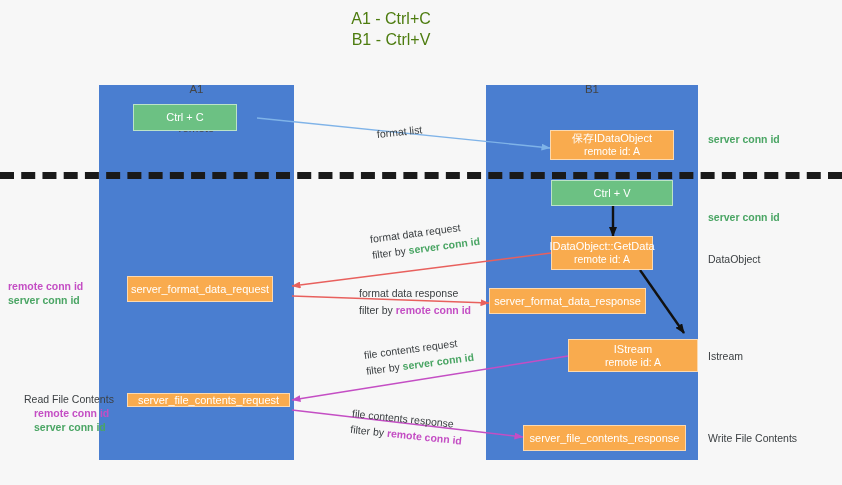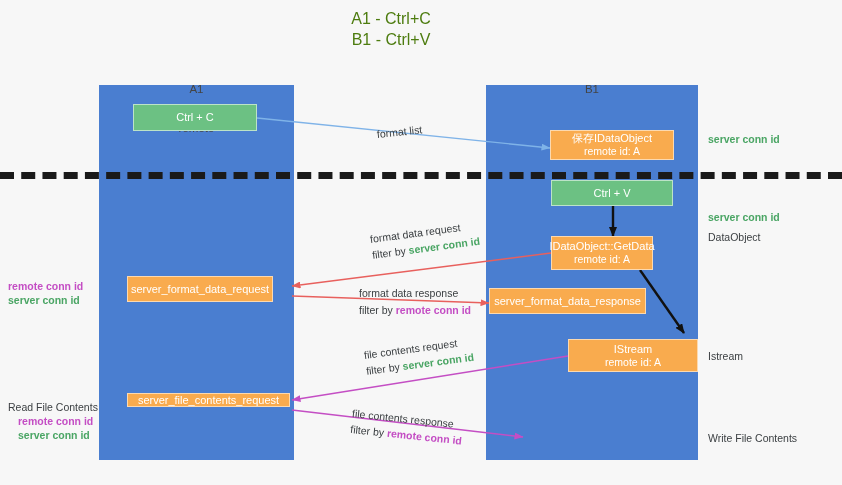--- a/index.html
+++ b/index.html
@@ -156,21 +156,21 @@
 
     <path d="M551,253 L292,286" stroke="#e8605d" stroke-width="1.4" fill="none" marker-end="url(#ah-red)"></path>
 
     <path d="M292,296 L489,303" stroke="#e8605d" stroke-width="1.4" fill="none" marker-end="url(#ah-red)"></path>
 
     <path d="M568,356 L292,400" stroke="#c44ec4" stroke-width="1.4" fill="none" marker-end="url(#ah-mag)"></path>
 
     <path d="M292,410 L523,437" stroke="#c44ec4" stroke-width="1.4" fill="none" marker-end="url(#ah-mag)"></path>
   </svg>
 
-  <div class="node green" style="left:133px; top:104px; width:124px; height:27px;">
+  <div class="node green" style="left:133px; top:104px; width:104px; height:27px;">
     <span class="l1">Ctrl + C</span>
   </div>
 
   <div class="node orange" style="left:550px; top:130px; width:124px; height:30px;">
     <span class="l1">保存IDataObject</span>
     <span class="l2">remote id: A</span>
   </div>
 
   <div class="node green" style="left:551px; top:180px; width:122px; height:26px;">
     <span class="l1">Ctrl + V</span>
@@ -191,20 +191,23 @@
   </div>
 
   <div class="node orange" style="left:489px; top:288px; width:157px; height:26px;">
     <span class="l1">server_format_data_response</span>
   </div>
 
   <div class="node orange" style="left:127px; top:393px; width:163px; height:14px;">
     <span class="l1">server_file_contents_request</span>
   </div>
 
+  <div class="node orange" style="left:523px; top:425px; width:163px; height:26px;">
+    <span class="l1">server_file_contents_response</span>
+  </div>
 
   <div class="divider" style="top:172px;"></div>
 
   <div class="gap-label" style="left:376px; top:126px; transform: rotate(-6deg);">
     <span class="ln">format list</span>
   </div>
 
   <div class="gap-label" style="left:369px; top:231px; transform: rotate(-7.5deg);">
     <span class="ln">format data request</span>
     <span class="ln"><span>filter by </span><span class="cid-server">server conn id</span></span>
@@ -223,35 +226,35 @@
   <div class="gap-label" style="left:353px; top:405px; transform: rotate(6deg);">
     <span class="ln">file contents response</span>
     <span class="ln"><span>filter by </span><span class="cid-remote">remote conn id</span></span>
   </div>
 
   <div class="side" style="left:8px; top:279px;">
     <div class="rem">remote conn id</div>
     <div class="srv">server conn id</div>
   </div>
 
-  <div class="side" style="left:8px; top:392px;margin-top:8px;">
+  <div class="side" style="left:24px; top:392px;">
     <div class="plain">Read File Contents</div>
     <div class="rem" style="margin-left:10px;">remote conn id</div>
     <div class="srv" style="margin-left:10px;">server conn id</div>
   </div>
 
   <div class="side right" style="left:708px; top:132px;">
     <span class="srv">server conn id</span>
   </div>
 
   <div class="side right" style="left:708px; top:210px;">
     <span class="srv">server conn id</span>
   </div>
 
-  <div class="side right" style="left:708px; top:230px;">
+  <div class="side right" style="left:708px; top:252px;">
     <span>DataObject</span>
   </div>
 
   <div class="side right" style="left:708px; top:349px;">
     <span>Istream</span>
   </div>
 
   <div class="side right" style="left:708px; top:431px;">
     <span>Write File Contents</span>
   </div>

